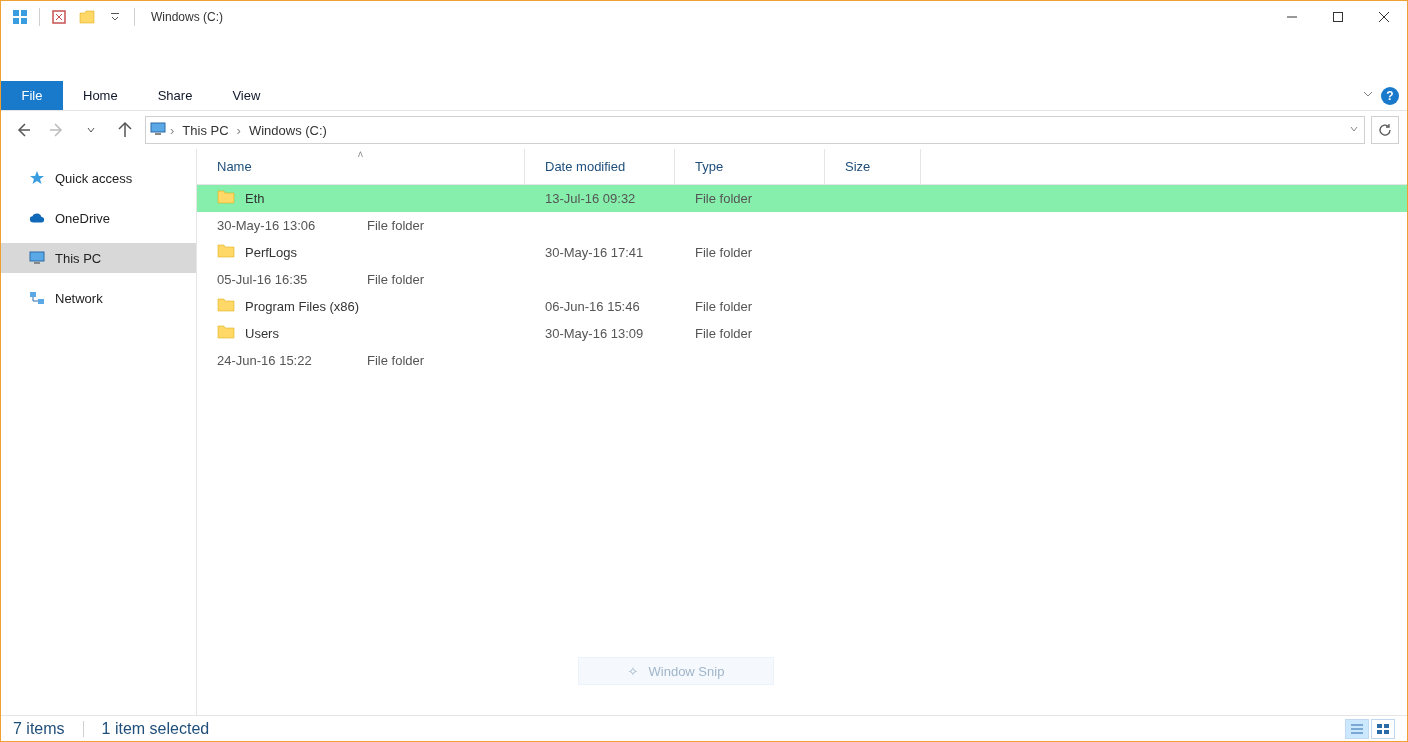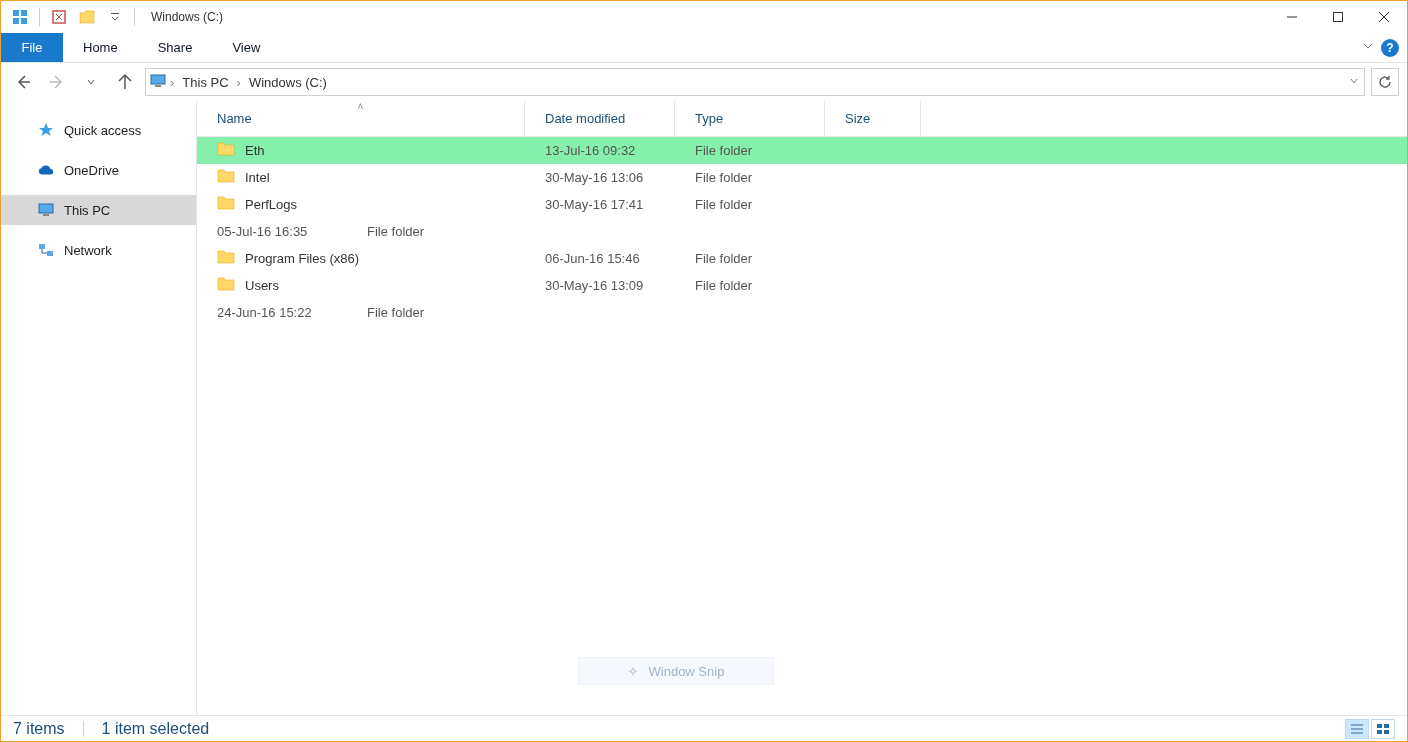--- a/index.html
+++ b/index.html
@@ -9,42 +9,42 @@
 .titlebar { height: 32px; display: flex; align-items: center; font-size: 12px; }
 .titlebar-left { display: flex; align-items: center; gap: 6px; padding-left: 8px; }
 .qat-btn { width: 22px; height: 22px; display: flex; align-items: center; justify-content: center; }
 .qat-sep { width: 1px; height: 18px; background: #d0d0d0; margin: 0 2px; }
 .title-text { padding-left: 8px; color: #333; }
 .titlebar-controls { margin-left: auto; display: flex; }
 .win-btn { width: 46px; height: 30px; display: flex; align-items: center; justify-content: center; }
 .win-btn svg { stroke: #333; }
 
 
-.ribbon { height: 30px; display: flex; align-items: stretch; border-bottom: 1px solid #e5e5e5; }
+.ribbon { height: 30px; display: flex; align-items: stretch; border-bottom: 1px solid #e5e5e5; margin-top: 48px; }
 .ribbon-file { background: #1979ca; color: #fff; width: 62px; display: flex; align-items: center; justify-content: center; font-size: 13px; }
 .ribbon-tab { padding: 0 20px; display: flex; align-items: center; font-size: 13px; color: #0f172a; }
 .ribbon-right { margin-left: auto; display: flex; align-items: center; padding-right: 8px; gap: 6px; }
 .help-circle { width: 18px; height: 18px; border-radius: 50%; background: #1979ca; color: #fff; display: flex; align-items: center; justify-content: center; font-size: 12px; font-weight: bold; }
 
 
 .addressrow { height: 38px; display: flex; align-items: center; padding: 4px 8px; gap: 6px; }
 .nav-btn { width: 28px; height: 28px; display: flex; align-items: center; justify-content: center; }
 .nav-btn.disabled svg { stroke: #bbb; }
 .nav-btn svg { stroke: #555; }
 .addressbar { flex: 1; height: 28px; border: 1px solid #d0d0d0; display: flex; align-items: center; padding: 0 4px; gap: 4px; font-size: 13px; color: #333; }
 .crumb { display: flex; align-items: center; gap: 6px; padding: 0 4px; }
 .crumb-sep { color: #888; }
 .addressbar-end { margin-left: auto; display: flex; align-items: center; gap: 4px; }
 .refresh-box { width: 28px; height: 28px; border: 1px solid #d0d0d0; display: flex; align-items: center; justify-content: center; }
 .searchbox { width: 260px; height: 28px; border: 1px solid #d0d0d0; display: flex; align-items: center; padding: 0 8px; color: #888; font-size: 13px; justify-content: space-between; }
 
 
 .main { flex: 1; display: flex; overflow: hidden; }
 .sidebar { width: 196px; border-right: 1px solid #e5e5e5; padding-top: 14px; }
-.side-item { height: 30px; display: flex; align-items: center; gap: 10px; padding-left: 37px; font-size: 13px; color: #222; }
+.side-item { height: 30px; display: flex; align-items: center; gap: 10px; padding-left: 28px; font-size: 13px; color: #222; }
 .side-item.selected { background: #d8d8d8; }
 .side-item .icon { width: 16px; height: 16px; display: flex; align-items: center; justify-content: center; }
 .side-gap { height: 10px; }
 
 .content { flex: 1; display: flex; flex-direction: column; }
 .col-headers { height: 36px; display: flex; align-items: center; border-bottom: 1px solid #e5e5e5; font-size: 13px; color: #1e4e79; }
 .col { padding-left: 20px; border-right: 1px solid #e5e5e5; height: 100%; display: flex; align-items: center; }
 .col.name { width: 328px; position: relative; }
 .col.date { width: 150px; }
 .col.type { width: 150px; }
@@ -248,26 +248,20 @@
             <span><svg class="folder-icon" viewBox="0 0 18 14">
                 <path d="M1 3 L1 13 L17 13 L17 3 L8 3 L7 1 L1 1 Z" fill="#ffd868" stroke="#d9a400" stroke-width="0.5"></path>
               </svg></span>
             <span>Eth</span>
           </div>
           <div class="cell date">13-Jul-16 09:32</div>
           <div class="cell type">File folder</div>
           <div class="cell size"></div>
         </div>
         <div class="row">
-          <div class="cell name">
-            <span><svg class="folder-icon" viewBox="0 0 18 14">
-                <path d="M1 3 L1 13 L17 13 L17 3 L8 3 L7 1 L1 1 Z" fill="#ffd868" stroke="#d9a400" stroke-width="0.5"></path>
-              </svg></span>
-            <span>Intel</span>
-          </div>
           <div class="cell date">30-May-16 13:06</div>
           <div class="cell type">File folder</div>
           <div class="cell size"></div>
         </div>
         <div class="row">
           <div class="cell name">
             <span><svg class="folder-icon" viewBox="0 0 18 14">
                 <path d="M1 3 L1 13 L17 13 L17 3 L8 3 L7 1 L1 1 Z" fill="#ffd868" stroke="#d9a400" stroke-width="0.5"></path>
               </svg></span>
             <span>PerfLogs</span>

